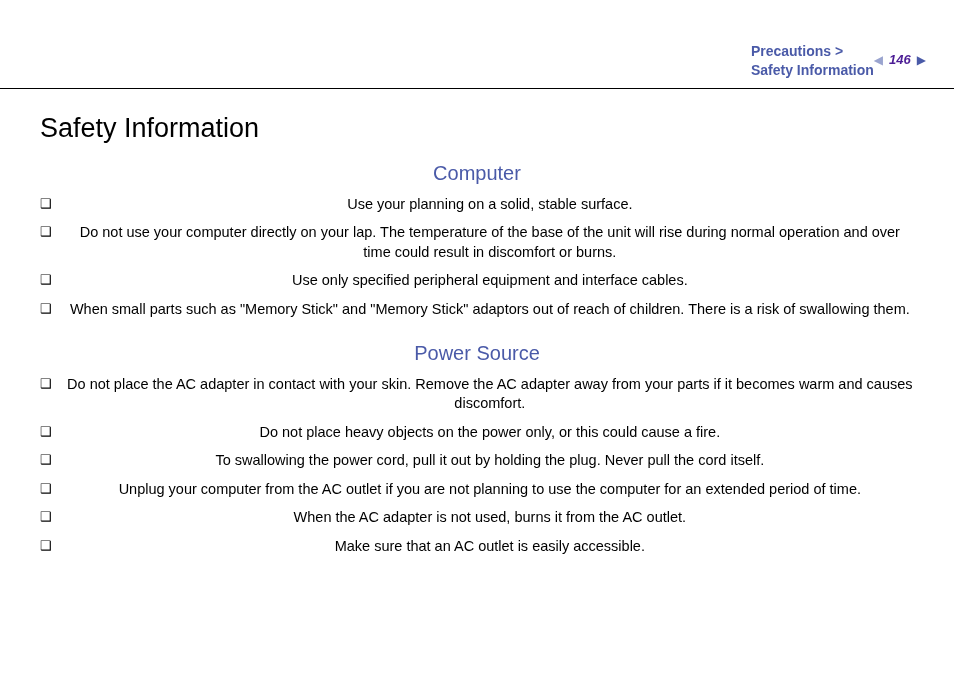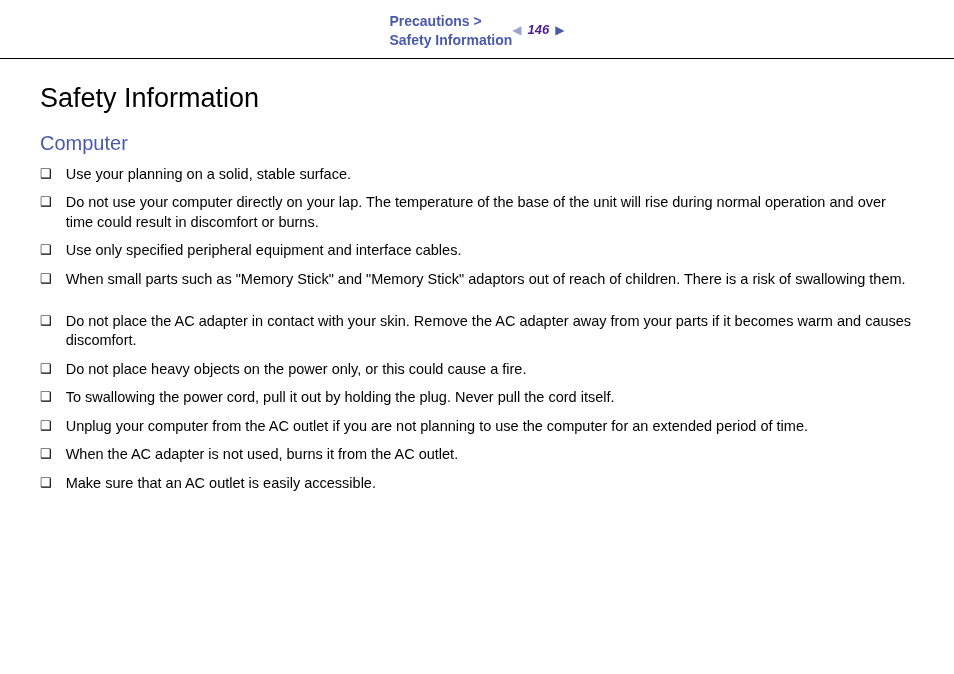--- a/index.html
+++ b/index.html
@@ -6,24 +6,25 @@
   body {
     font-family: Arial, Helvetica, sans-serif;
     background: #fff;
     width: 954px;
     height: 674px;
     overflow: hidden;
     color: #000;
   }
   .header {
     display: flex;
-    justify-content: center;
+    justify-content: flex-end;
     align-items: flex-start;
     padding: 12px 28px 8px 28px;
     border-bottom: 1px solid #000;
+    margin-top: 30px;
   }
   .breadcrumb {
     color: #4a5aa8;
     font-weight: bold;
     font-size: 14px;
     line-height: 1.35;
   }
   .page-indicator {
     display: flex;
     align-items: center;
@@ -51,21 +52,21 @@
     font-weight: normal;
     color: #000;
     margin-bottom: 18px;
   }
   h2 {
     font-size: 20px;
     font-weight: normal;
     color: #4a5aa8;
     margin-bottom: 10px;
   }
-  .section { margin-bottom: 22px; }
+  .section { margin-bottom: 22px; text-align: center; }
   ul.bullets {
     list-style: none;
     padding: 0;
   }
   ul.bullets li {
     display: flex;
     align-items: flex-start;
     font-size: 14.5px;
     line-height: 1.35;
     margin-bottom: 9px;
@@ -113,20 +114,21 @@
           <span class="bullet-text">Use only specified peripheral equipment and interface cables.</span>
         </li>
       <li>
           <span class="bullet-mark">❑</span>
           <span class="bullet-text">When small parts such as "Memory Stick" and "Memory Stick" adaptors out of reach of children. There is a risk of swallowing them.</span>
         </li>
     </ul>
   </div>
 
   <div class="section">
+    <h2>Power Source</h2>
     <ul class="bullets">
       <li>
           <span class="bullet-mark">❑</span>
           <span class="bullet-text">Do not place the AC adapter in contact with your skin. Remove the AC adapter away from your parts if it becomes warm and causes discomfort.</span>
         </li>
       <li>
           <span class="bullet-mark">❑</span>
           <span class="bullet-text">Do not place heavy objects on the power only, or this could cause a fire.</span>
         </li>
       <li>

